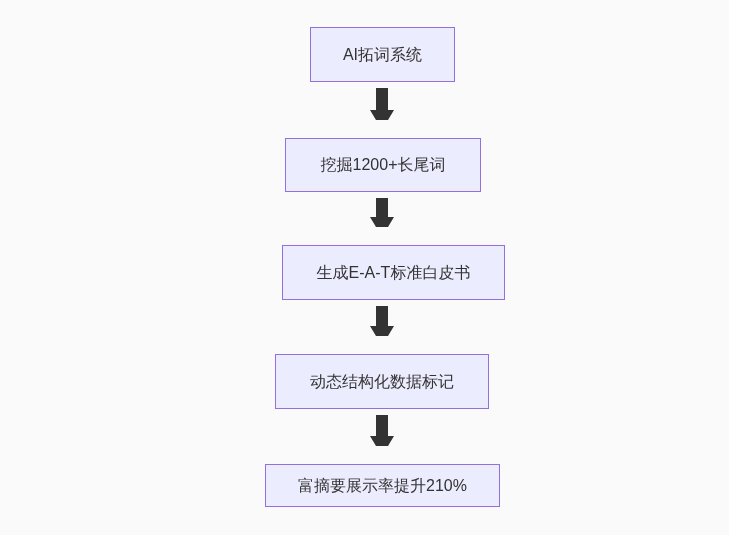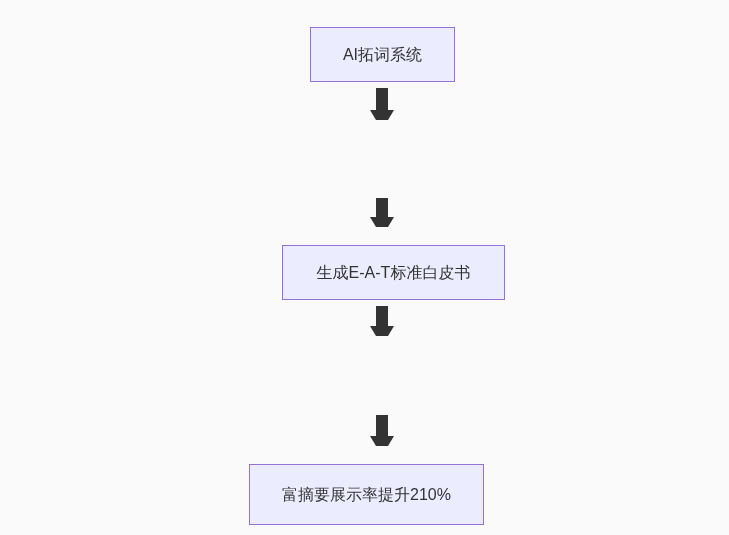--- a/index.html
+++ b/index.html
@@ -58,34 +58,36 @@
 
 <div class="canvas">
 
   <div class="node" style="left:298px; top:15px; width:145px; height:55px;">AI拓词系统</div>
 
   <div class="edge" style="left:364px; top:70px; height:56px;">
     <div class="line"></div>
     <div class="head"></div>
   </div>
 
+  <div class="node" style="left:273px; top:126px; width:196px; height:54px;">挖掘1200+长尾词</div>
 
   <div class="edge" style="left:364px; top:180px; height:53px;">
     <div class="line"></div>
     <div class="head"></div>
   </div>
 
   <div class="node" style="left:260px; top:233px; width:223px; height:55px;margin-left:10px;">生成E-A-T标准白皮书</div>
 
   <div class="edge" style="left:364px; top:288px; height:54px;">
     <div class="line"></div>
     <div class="head"></div>
   </div>
 
+  <div class="node" style="left:263px; top:342px; width:214px; height:55px;">动态结构化数据标记</div>
 
   <div class="edge" style="left:364px; top:397px; height:55px;">
     <div class="line"></div>
     <div class="head"></div>
   </div>
 
-  <div class="node" style="left:237px; top:452px; width:235px; height:61px;text-align:center;">富摘要展示率提升210%</div>
+  <div class="node" style="left:253px; top:452px; width:235px; height:43px;text-align:center;">富摘要展示率提升210%</div>
 
 </div>
 
 </body></html>

